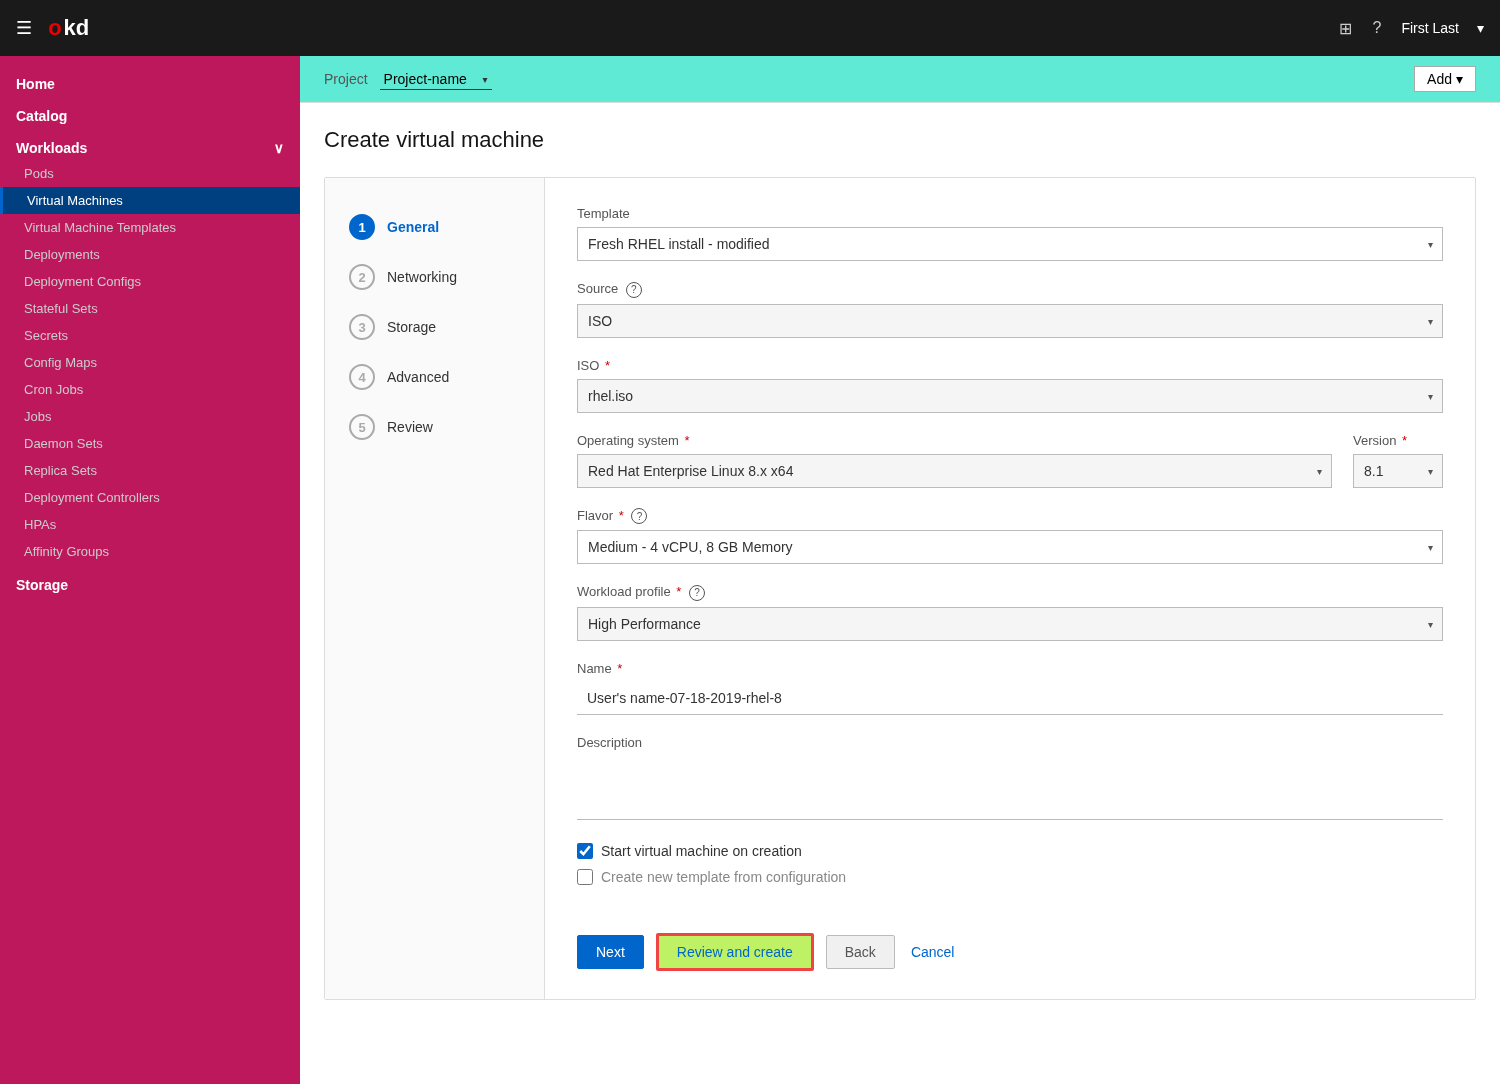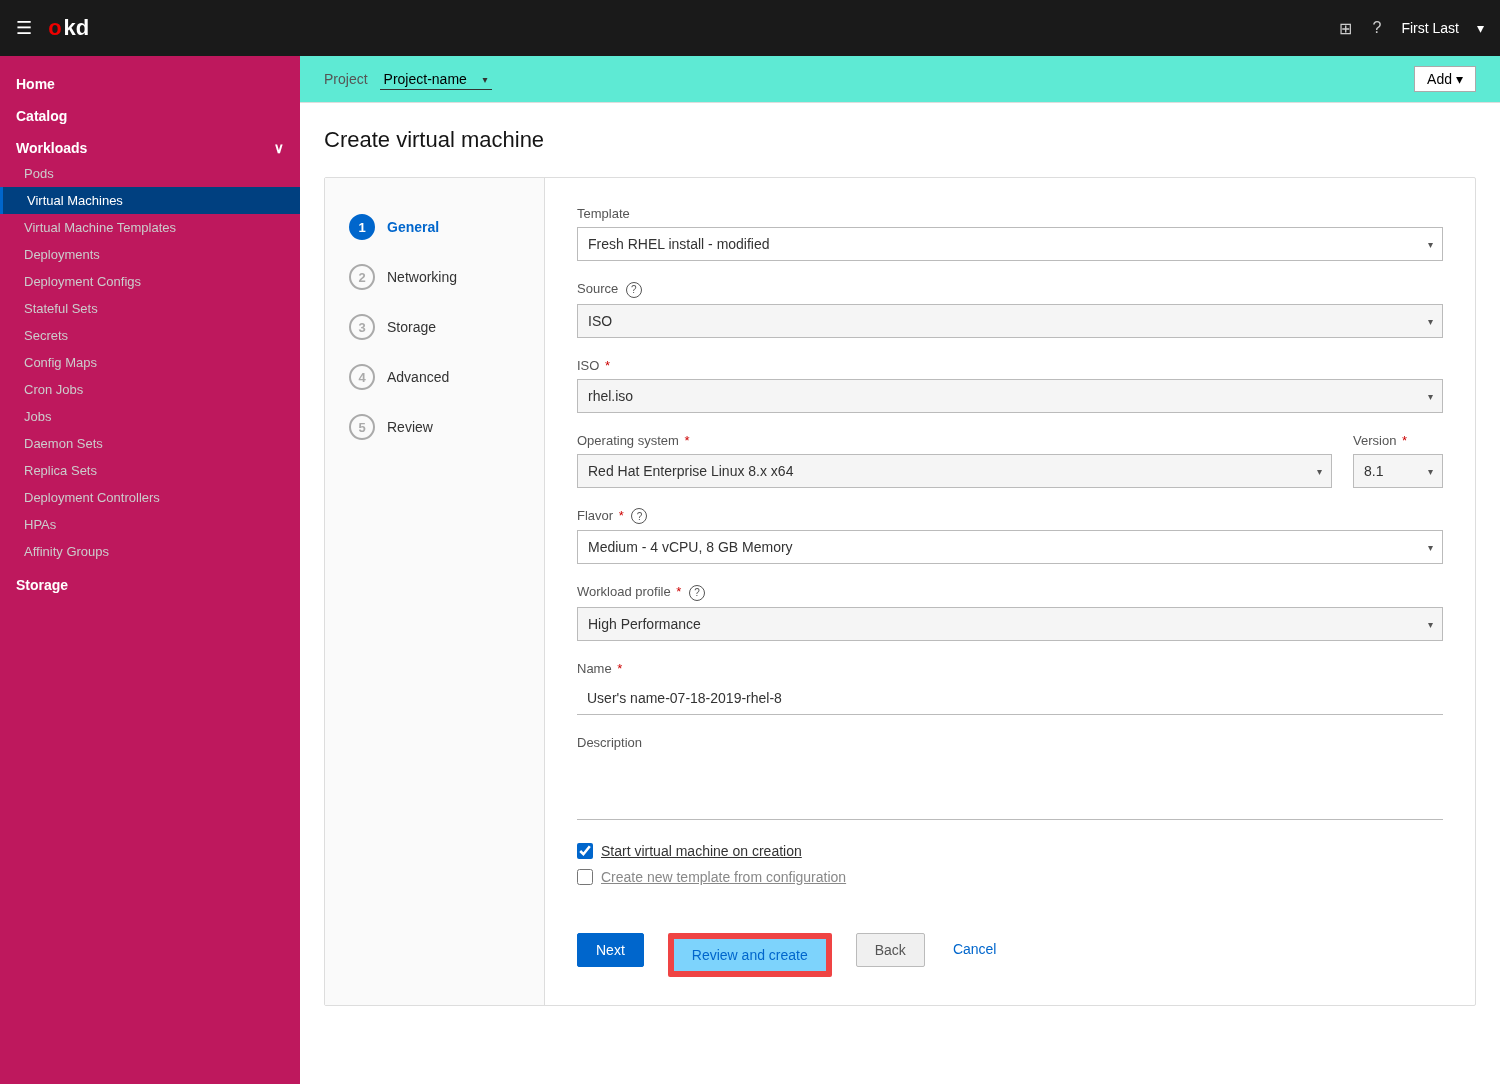--- a/index.html
+++ b/index.html
@@ -184,34 +184,34 @@
     }
 
     .os-version-row { display: flex; gap: 21px; }
     .os-select { flex: 1; }
     .version-select { width: 90px; flex-shrink: 0; }
 
     
     .checkbox-group { display: flex; align-items: center; gap: 8px; margin-bottom: 10px; }
     .checkbox-input { width: 16px; height: 16px; cursor: pointer; }
     .checkbox-input.checked-blue { accent-color: #0066cc; }
-    .checkbox-label { font-size: 14px; color: #333; text-decoration: underline; }
+    .checkbox-label { font-size: 14px; color: #333; }
     .checkbox-label.disabled { color: #888; }
 
     
     .wizard-footer {
       display: flex;
-      gap: 24px;
-      align-items: flex-start;
+      gap: 12px;
+      align-items: center;
       margin-top: 32px;
       padding-top: 16px;
     }
     .btn { padding: 8px 18px; font-size: 14px; cursor: pointer; border-radius: 2px; }
     .btn-primary { background: #0066cc; color: #fff; border: 1px solid #0066cc; }
-    .btn-outline { background: #7dd3fc; color: #0066cc; border: 6px solid #ef4444; }
+    .btn-outline { background: #bef264; color: #0066cc; border: 3px solid #ef4444; }
     .btn-secondary { background: #f0f0f0; color: #555; border: 1px solid #bbb; }
     .btn-link { background: none; border: none; color: #0066cc; padding: 8px 4px; cursor: pointer; }
   </style>
 </head>
 <body>
 
 <nav class="topnav">
   <span class="topnav-hamburger">☰</span>
   <div class="topnav-logo">
     <span class="logo-o">o</span>

